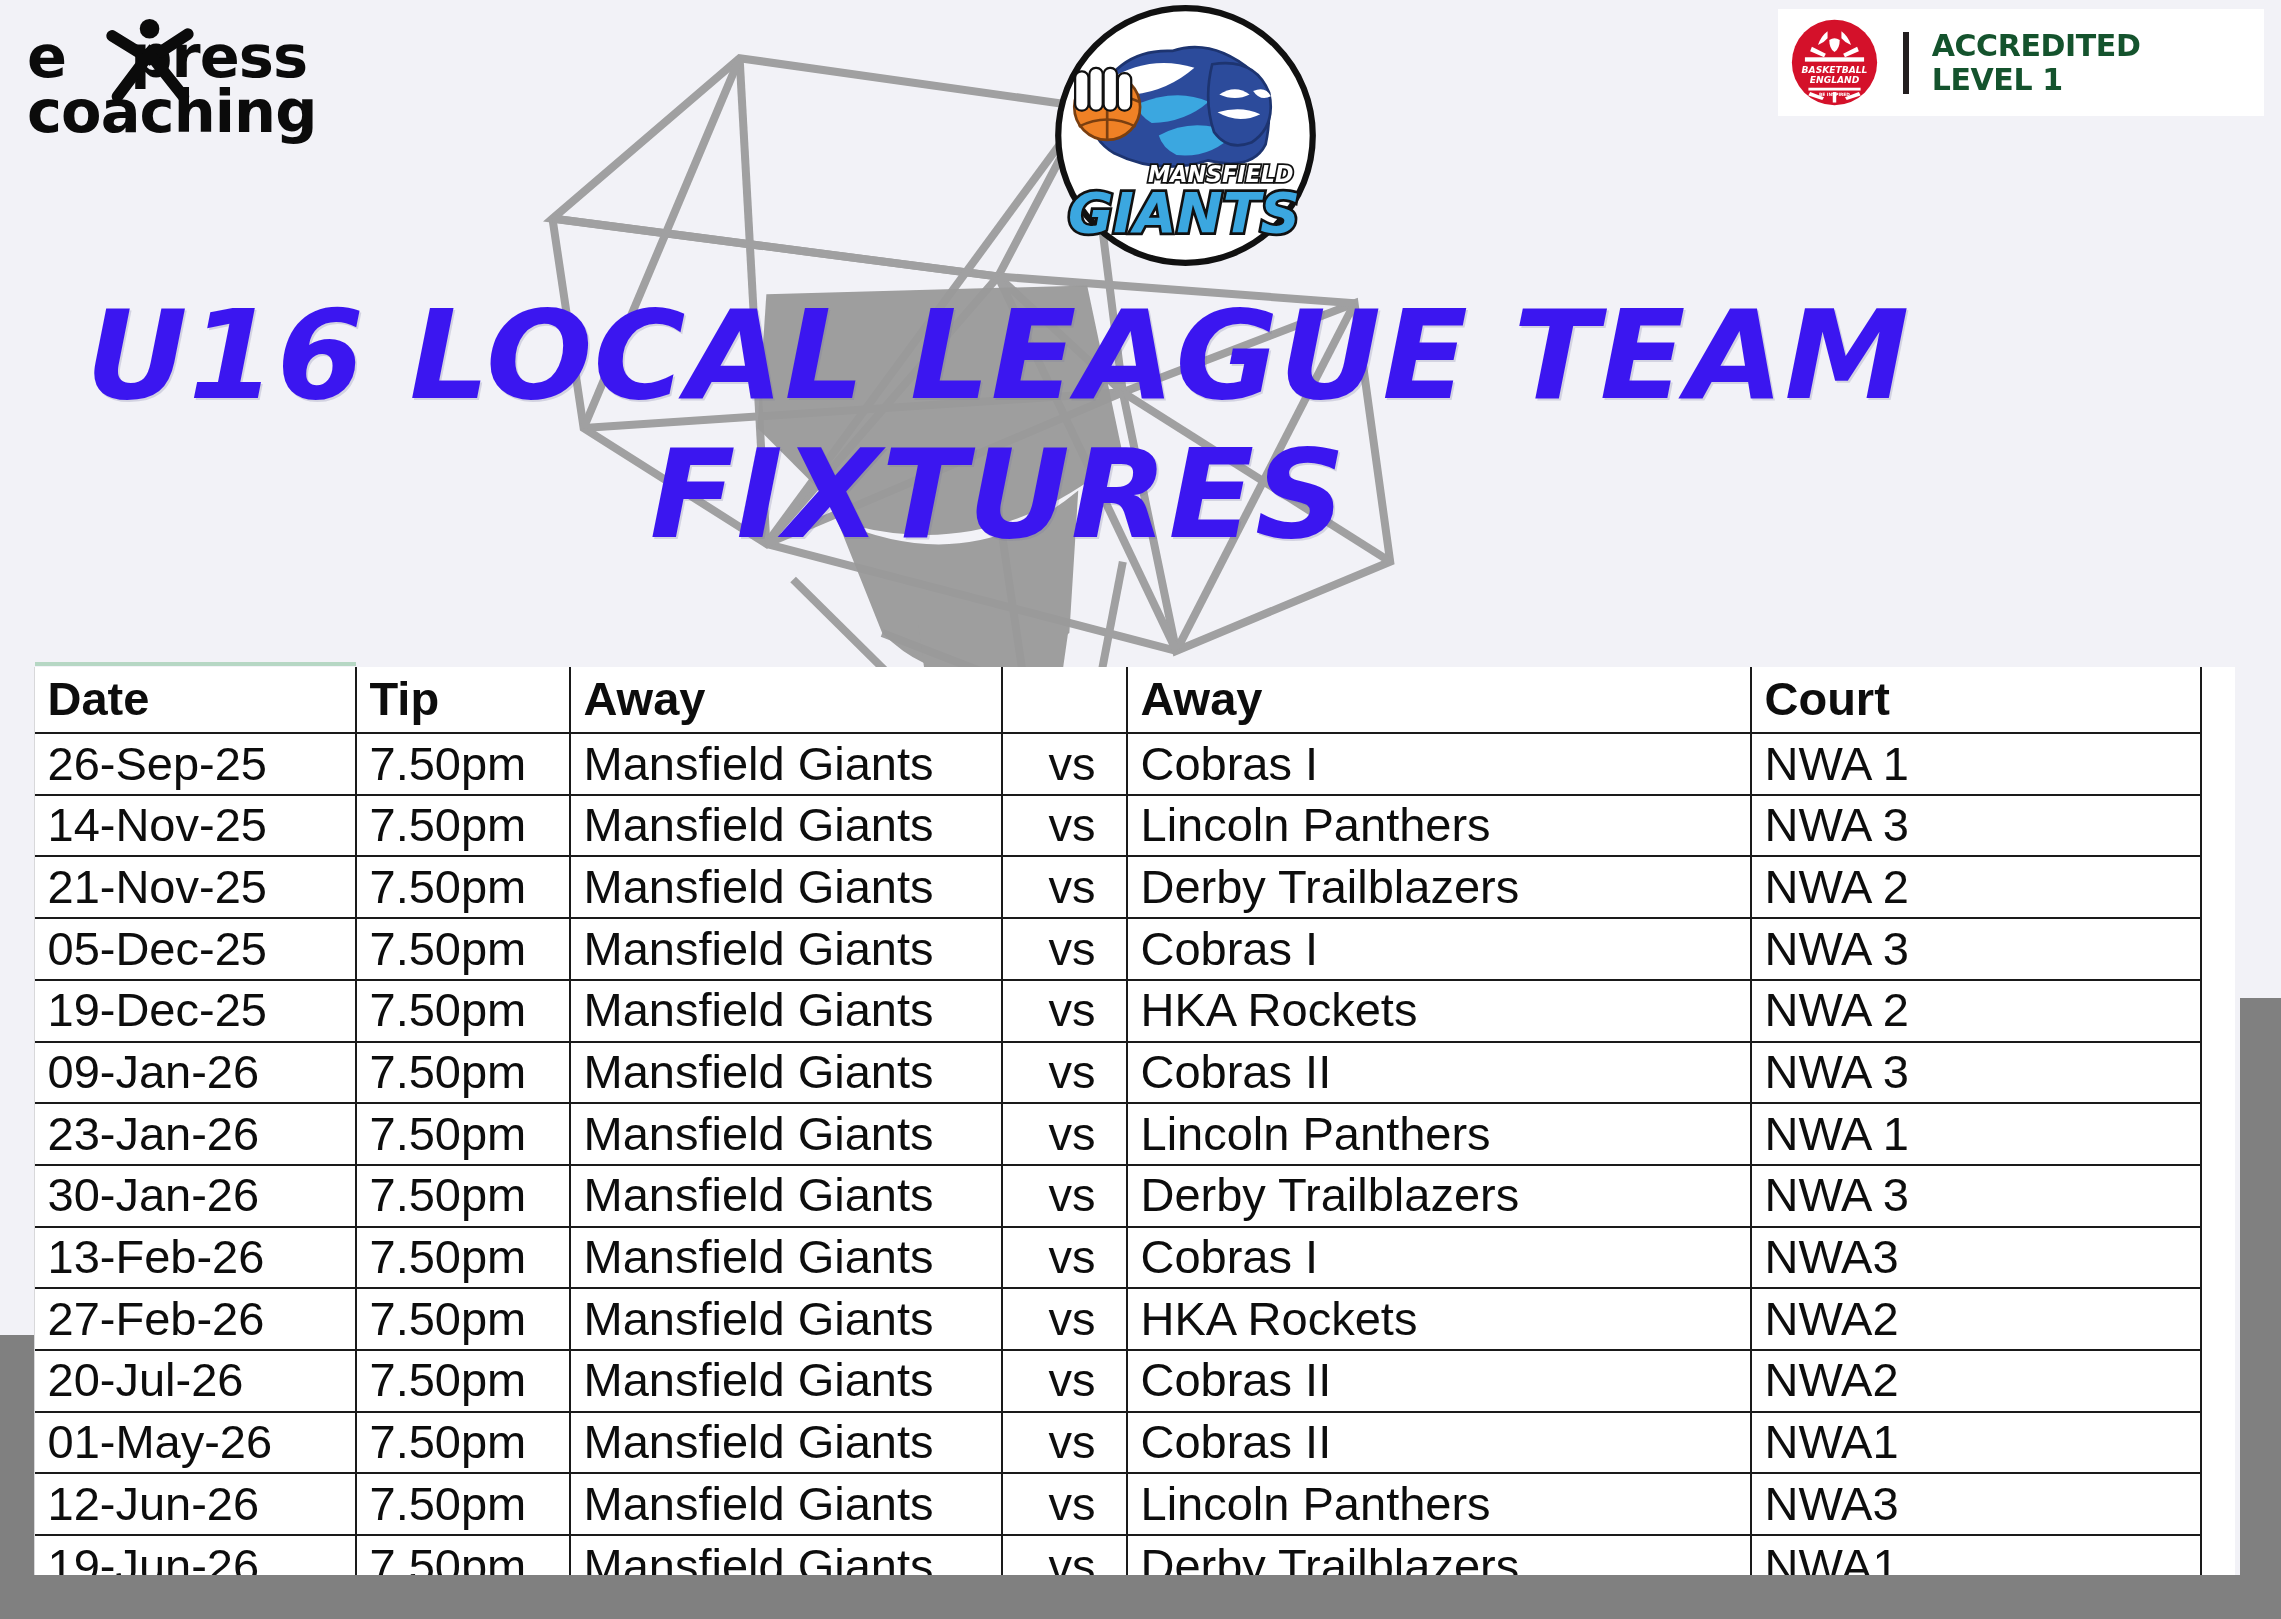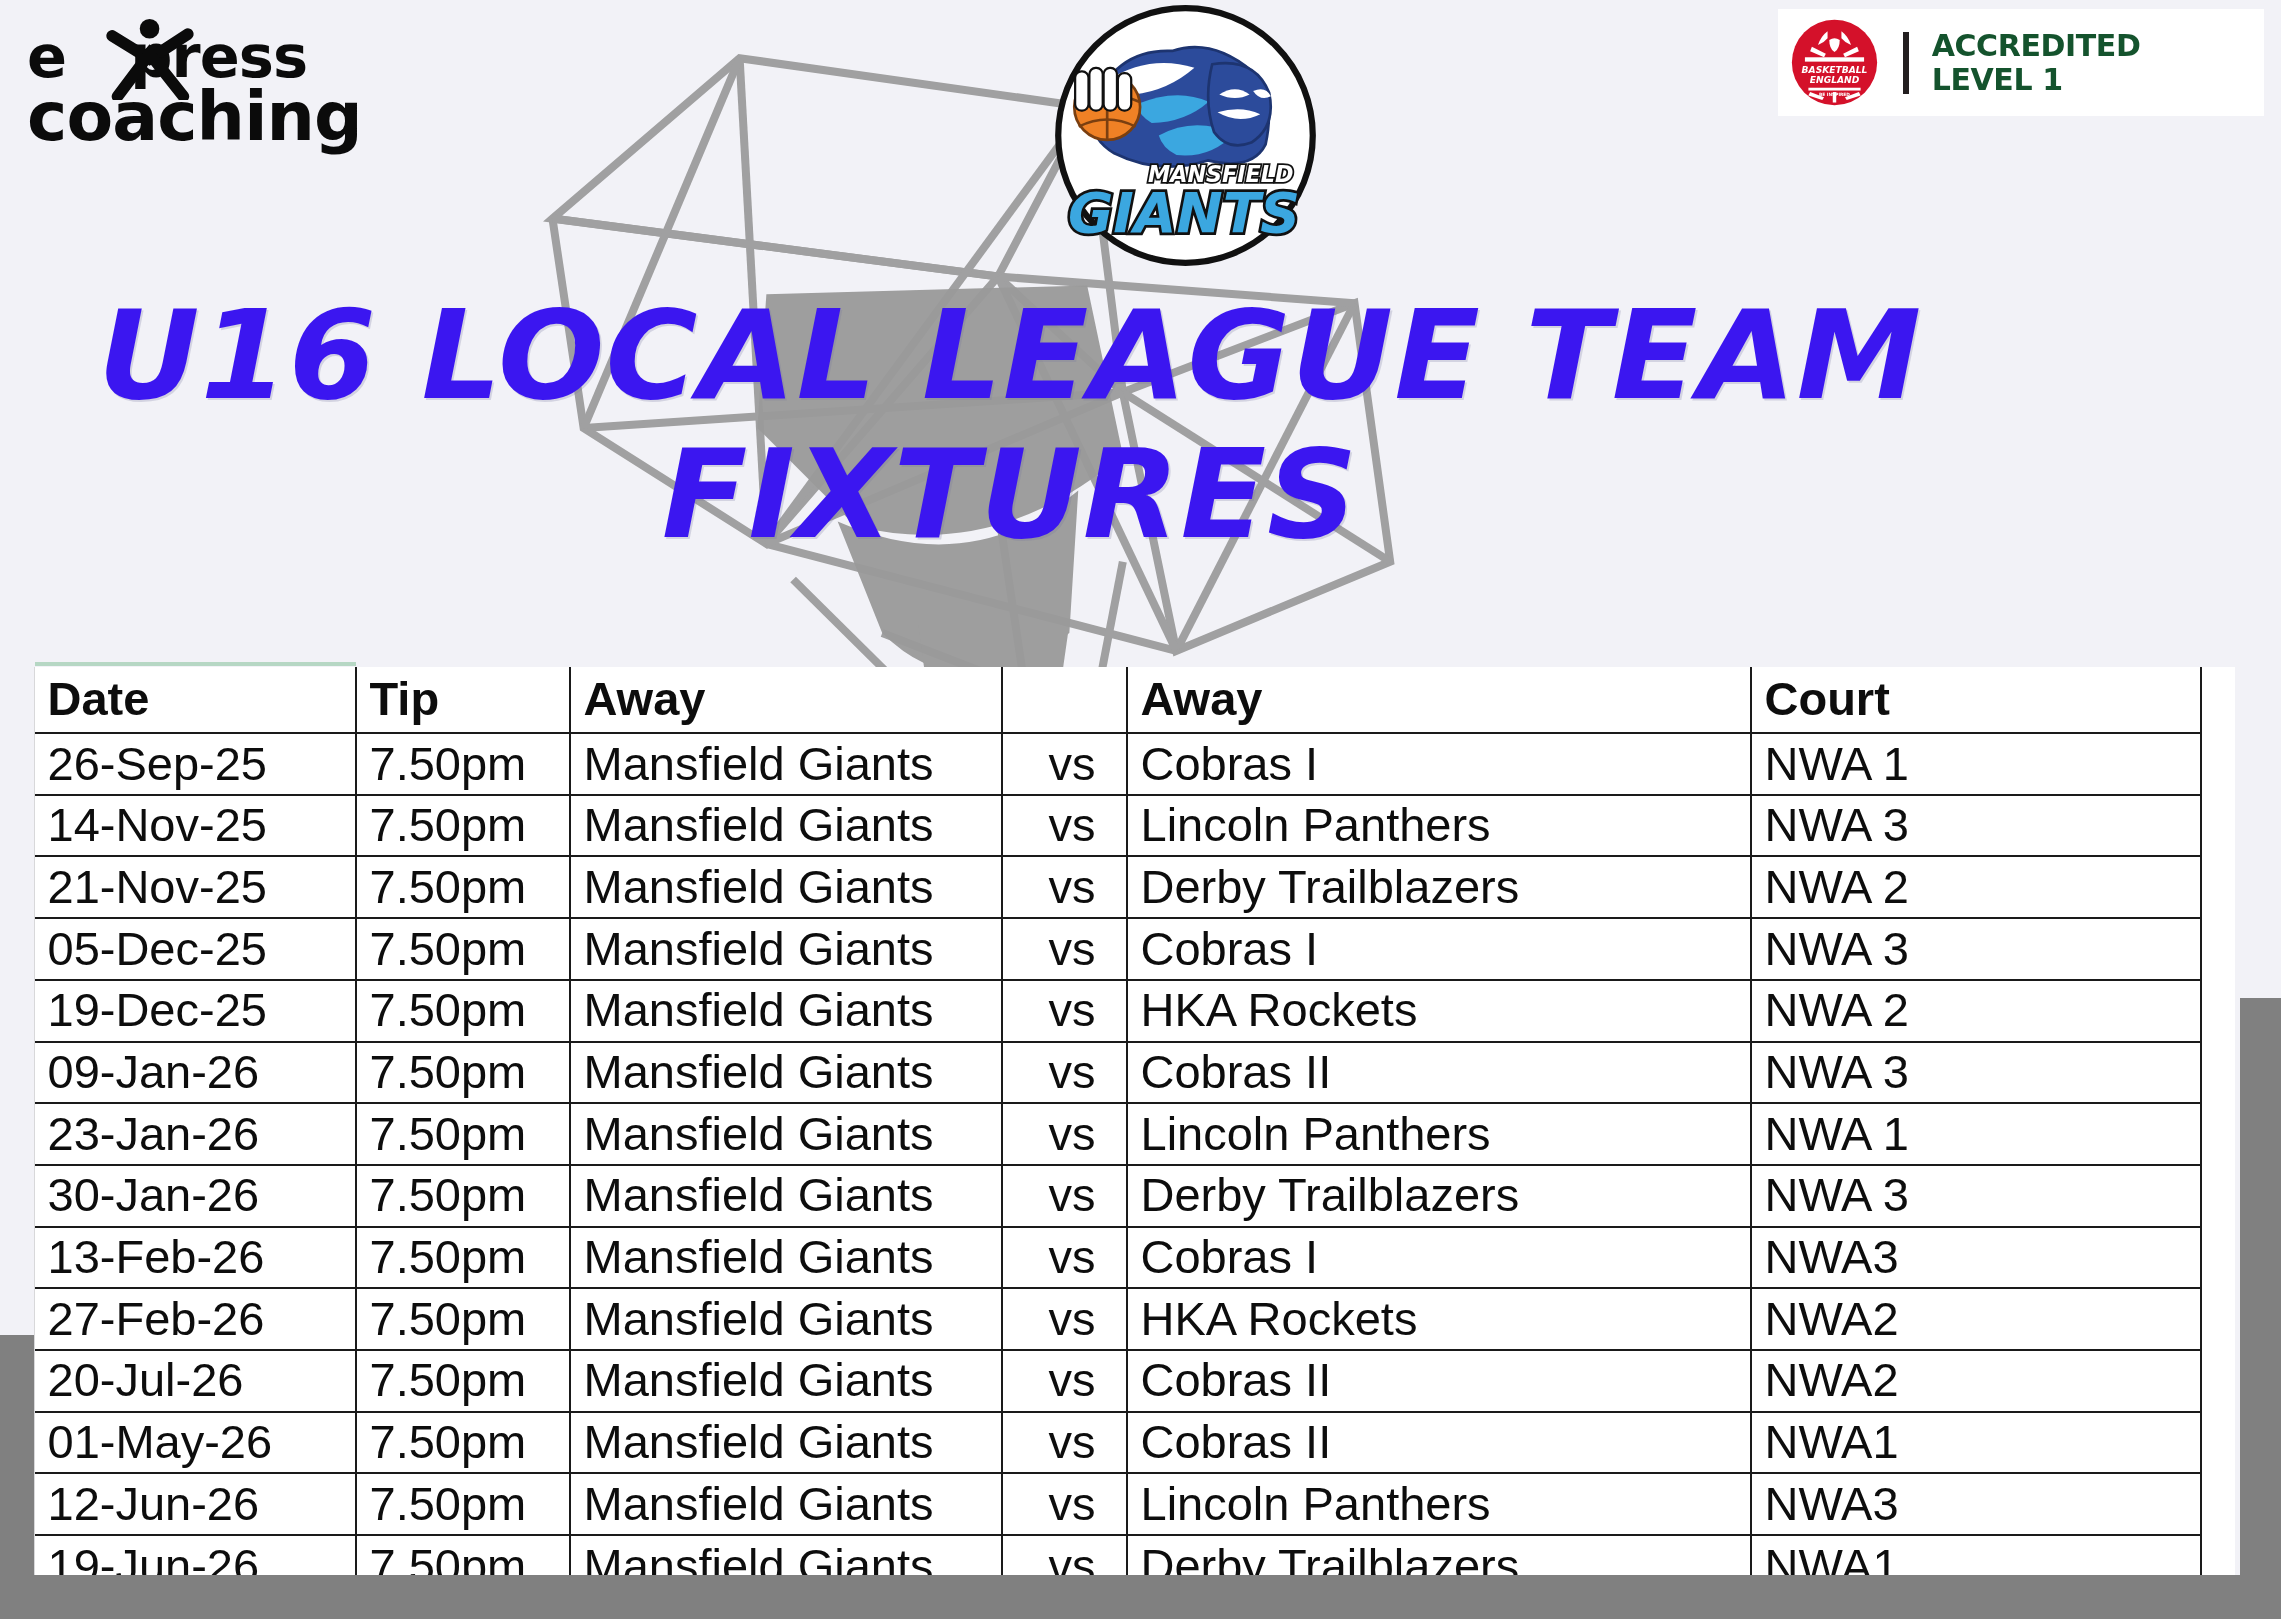--- a/index.html
+++ b/index.html
@@ -17,41 +17,41 @@
   }
   
   #header{position:absolute;left:0;top:0;width:2281px;height:659px;z-index:2;}
   
   #express-logo{position:absolute;left:18px;top:22px;width:374px;height:125px;}
   #express-logo .ln{
     font-weight:700;color:#0b0b0b;letter-spacing:-0.9px;
     font-family:"DejaVu Sans",sans-serif;
   }
   #express-logo .l1{position:absolute;left:9px;top:0px;font-size:59px;}
-  #express-logo .l2{position:absolute;left:9px;top:55px;font-size:68px;}
+  #express-logo .l2{position:absolute;left:9px;top:55px;font-size:59px;}
   #express-logo .xman{position:absolute;left:85px;top:-3.6px;width:94px;height:82px;}
 
   
   #giants-logo{position:absolute;left:1052px;top:1.8px;width:267px;height:267px;}
 
   
   #accreditation{
     position:absolute;left:1778px;top:9px;width:486px;height:107px;
     background:#ffffff;display:flex;align-items:center;padding-left:12.5px;box-sizing:border-box;
   }
   #accreditation .be-badge{width:87px;height:87px;flex:0 0 auto;position:relative;}
   #accreditation .divider{width:6.2px;height:62px;background:#231f20;margin:0 23px 0 25px;flex:0 0 auto;}
   #accreditation .acc-text{
     font-family:"DejaVu Sans",sans-serif;font-weight:700;color:#14532d;
     font-size:30px;line-height:1.12;letter-spacing:-0.4px;
   }
 
   
   #title-block{
-    position:absolute;left:16px;top:294px;width:1988px;text-align:center;z-index:3;
+    position:absolute;left:4px;top:294px;width:1988px;text-align:center;z-index:3;
     pointer-events:none;
   }
   #title-block .tline{
     font-family:"DejaVu Sans",sans-serif;
     font-weight:700;font-style:italic;color:#3b16f0;
     font-size:123px;line-height:1.0;letter-spacing:0.9px;
     transform:scaleX(1.02);
     text-shadow:1.8px 1.8px 0 rgba(120,120,160,.25);
   }
   #title-block .tline2{margin-top:16px;}

